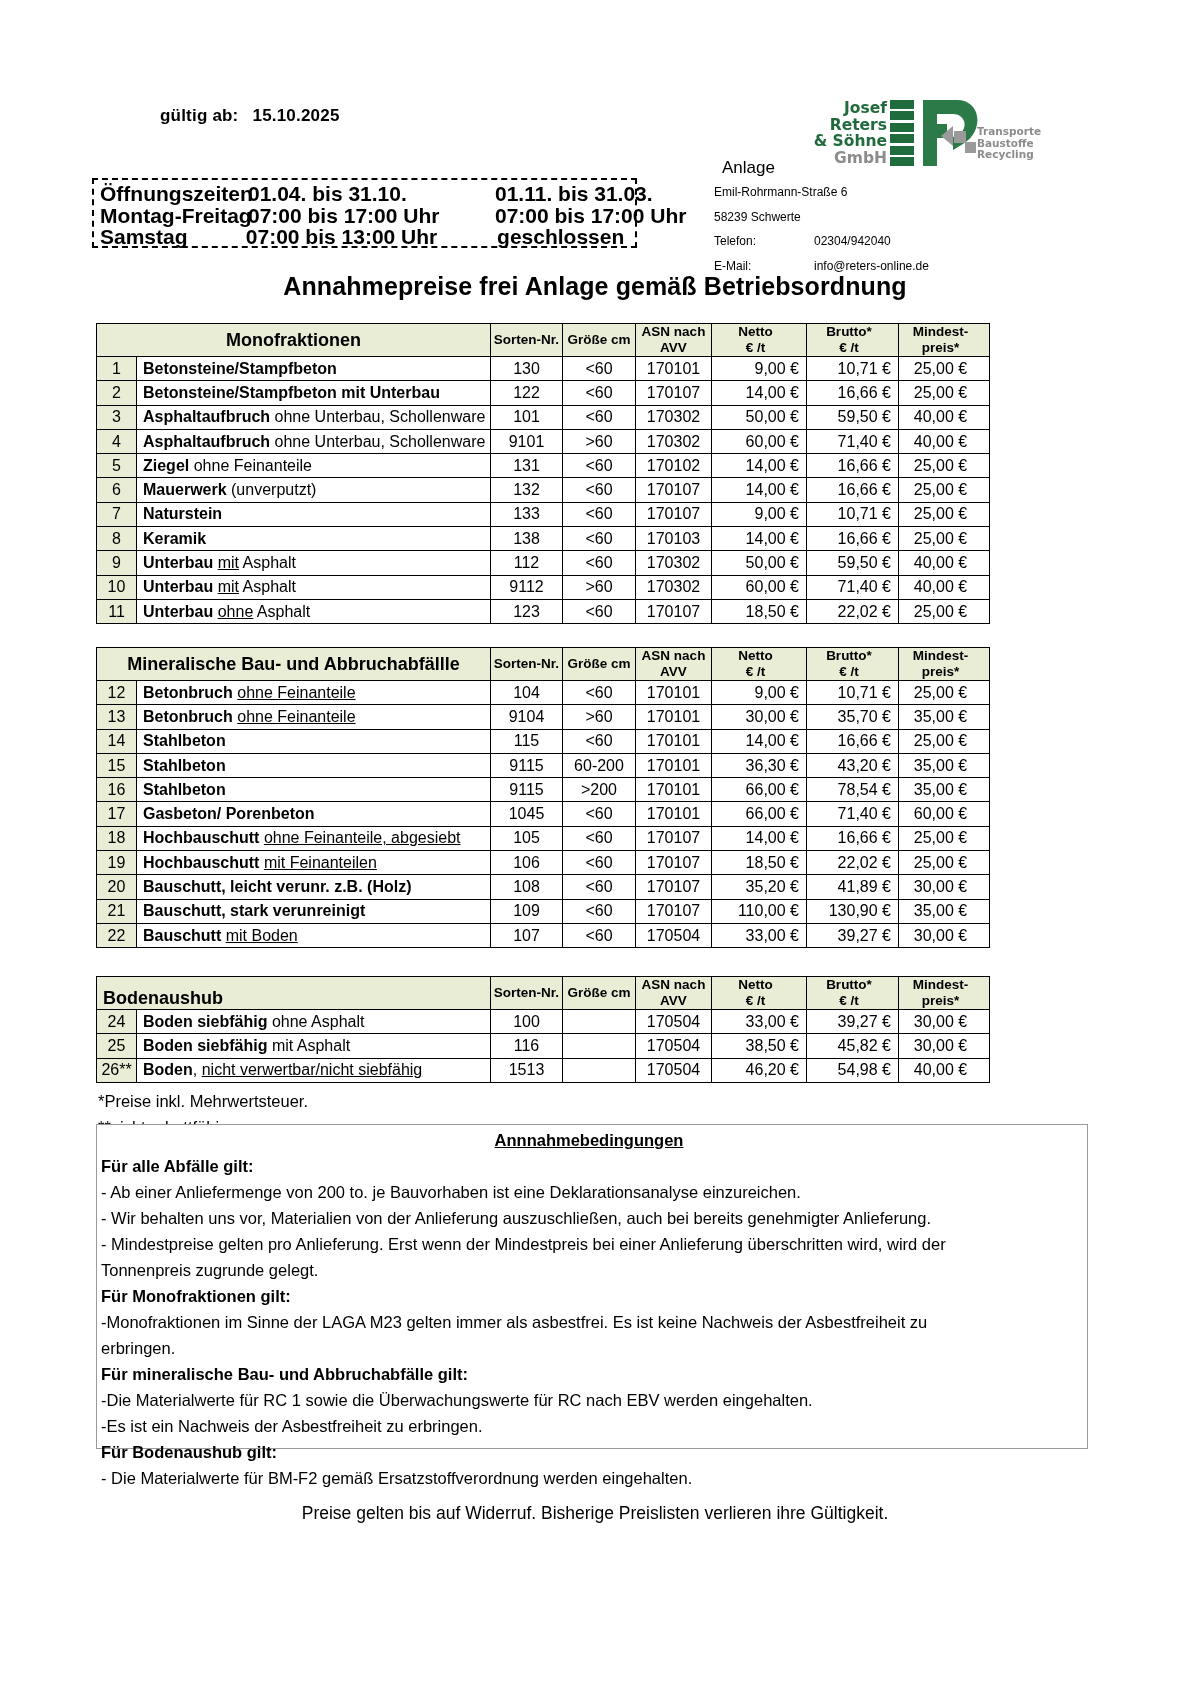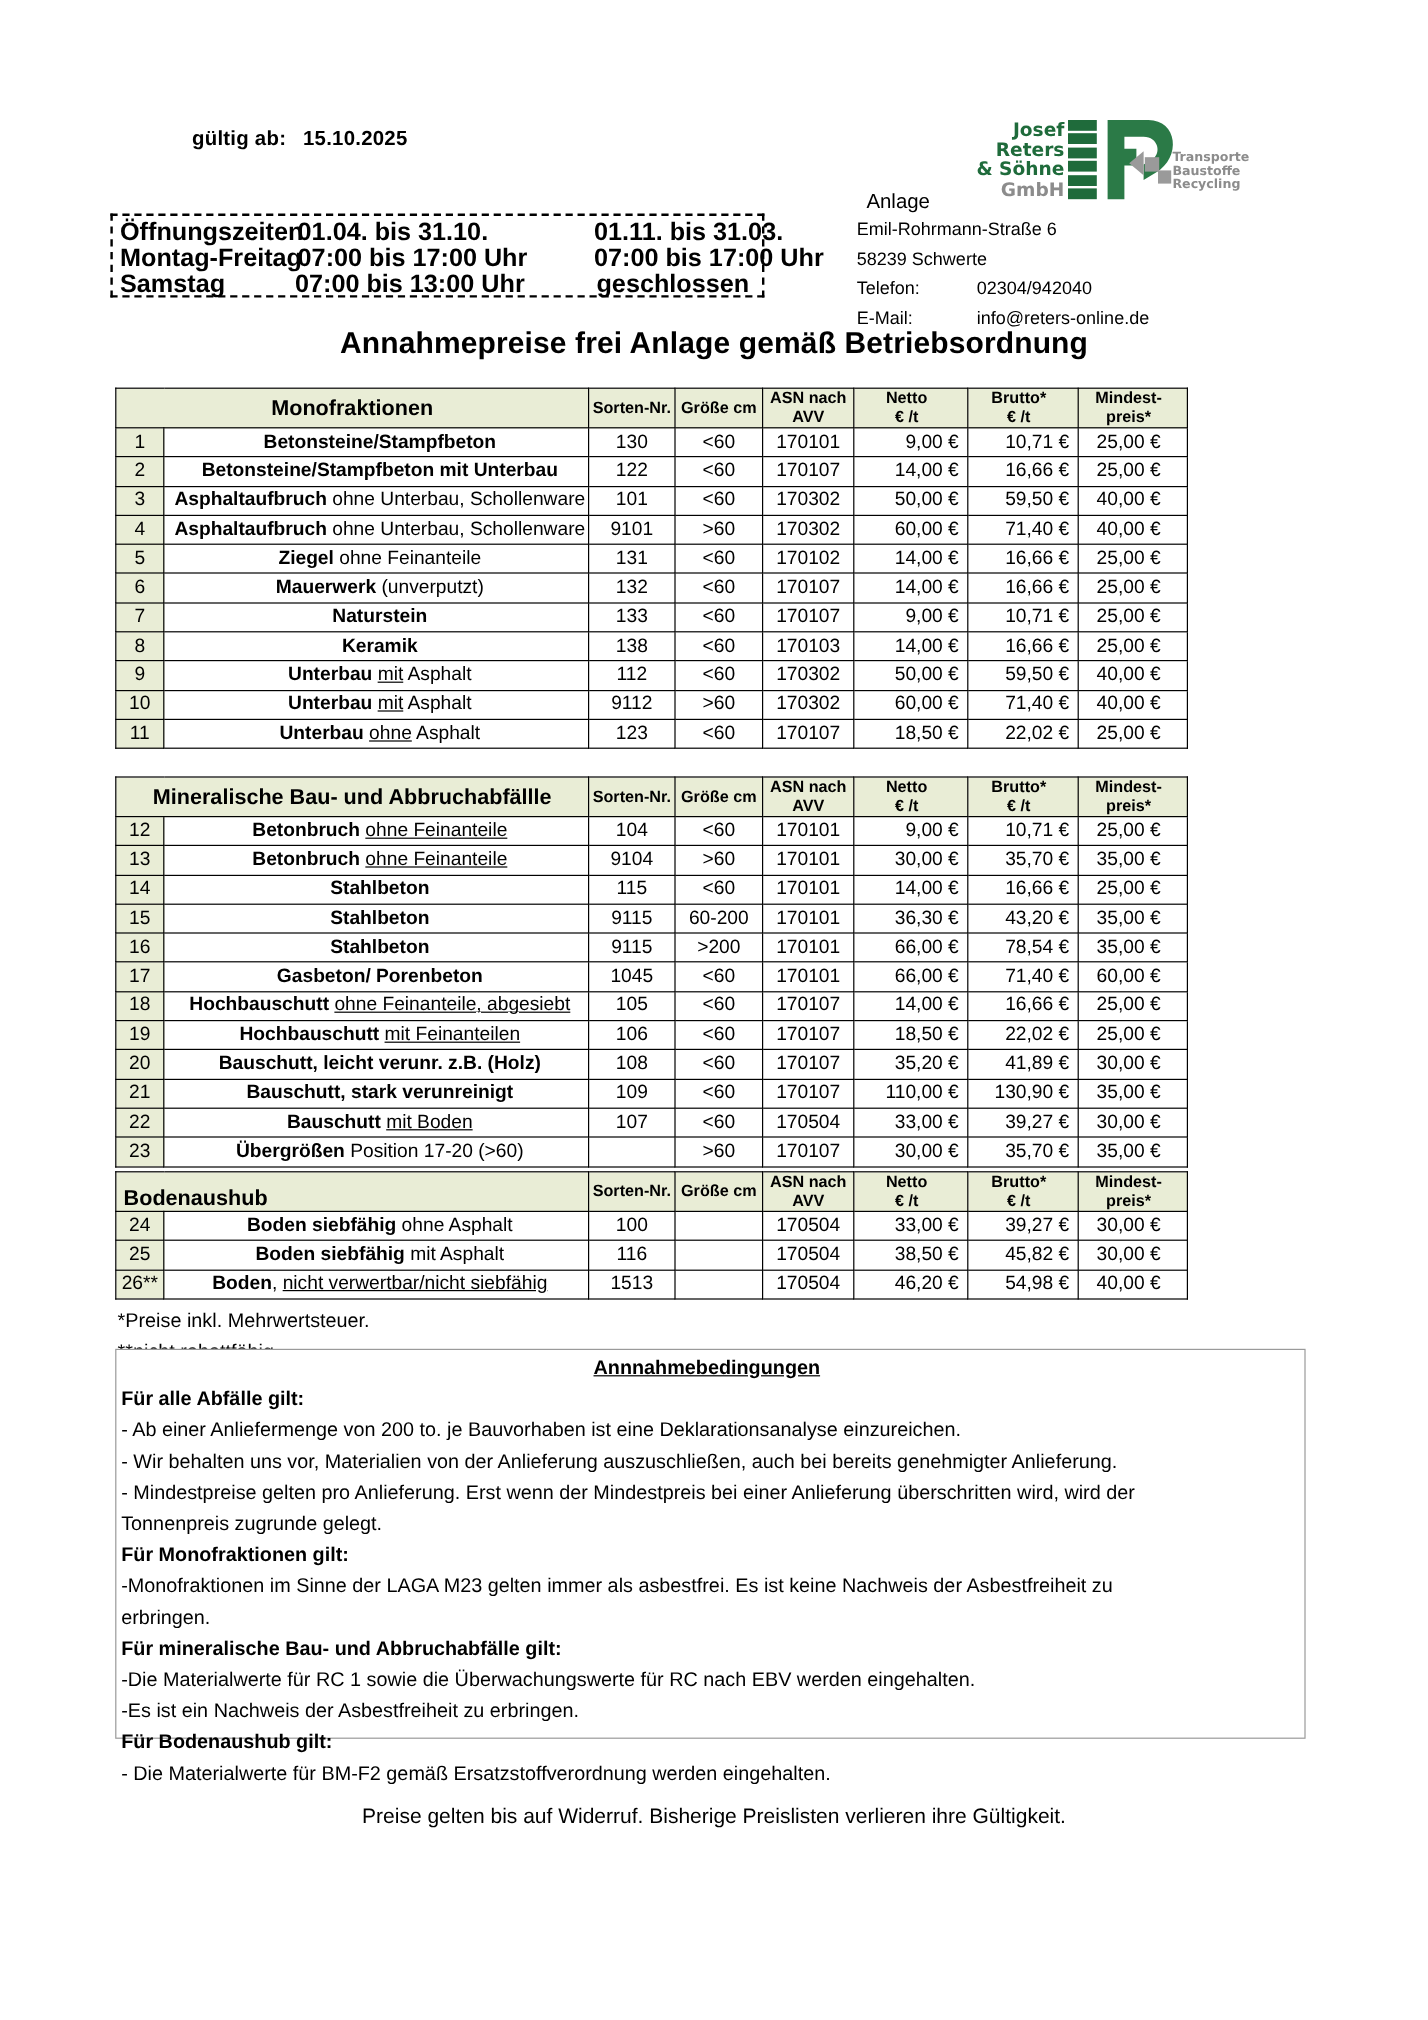--- a/index.html
+++ b/index.html
@@ -111,21 +111,21 @@
     position: absolute;
     left: 722px;
     top: 158px;
     font-size: 17px;
     font-weight: normal;
   }
   .addr {
     position: absolute;
     left: 714px;
     top: 180px;
-    font-size: 15px;
+    font-size: 12px;
     line-height: 24.5px;
   }
   .addr .arow { display: flex; white-space: nowrap; }
   .addr .a-lab { width: 100px; }
 
   
   .doc-title {
     position: absolute;
     left: 0;
     top: 272px;
@@ -171,21 +171,21 @@
     padding-bottom: 3px;
   }
   .c-no {
     width: 40px;
     text-align: center;
     background: #e9edd6;
     font-size: 16px;
   }
   .c-name {
     width: 354px;
-    text-align: center;
+    text-align: left;
     padding-left: 6px !important;
     white-space: nowrap;
     overflow: hidden;
   }
   .c-sorten  { width: 72px; text-align: center; }
   .c-groesse { width: 73px; text-align: center; }
   .c-asn     { width: 76px; text-align: center; }
   .c-netto   { width: 95px; text-align: right; padding-right: 7px !important; }
   .c-brutto  { width: 92px; text-align: right; padding-right: 7px !important; }
   .c-mind    { width: 91px; text-align: center; padding-right: 7px !important; }
@@ -553,30 +553,20 @@
           </tr>
           <tr>
             <td class="c-no">22</td>
             <td class="c-name"><b>Bauschutt</b> <span class="u">mit Boden</span></td>
             <td class="c-sorten">107</td>
             <td class="c-groesse">&lt;60</td>
             <td class="c-asn">170504</td>
             <td class="c-netto">33,00 €</td>
             <td class="c-brutto">39,27 €</td>
             <td class="c-mind">30,00 €</td>
-          </tr>
-          <tr>
-            <td class="c-no">23</td>
-            <td class="c-name"><b>Übergrößen</b> Position 17-20  (&gt;60)</td>
-            <td class="c-sorten"></td>
-            <td class="c-groesse">&gt;60</td>
-            <td class="c-asn">170107</td>
-            <td class="c-netto">30,00 €</td>
-            <td class="c-brutto">35,70 €</td>
-            <td class="c-mind">35,00 €</td>
           </tr>
         </tbody>
       </table>
       <table class="tbl" style="left: 96px; top: 976px;">
         <thead>
           <tr class="hdr">
             <td colspan="2" class="grp grp-left">Bodenaushub</td>
             <td class="c-sorten">Sorten-Nr.</td>
             <td class="c-groesse">Größe cm</td>
             <td class="c-asn">ASN nach<br>AVV</td>

